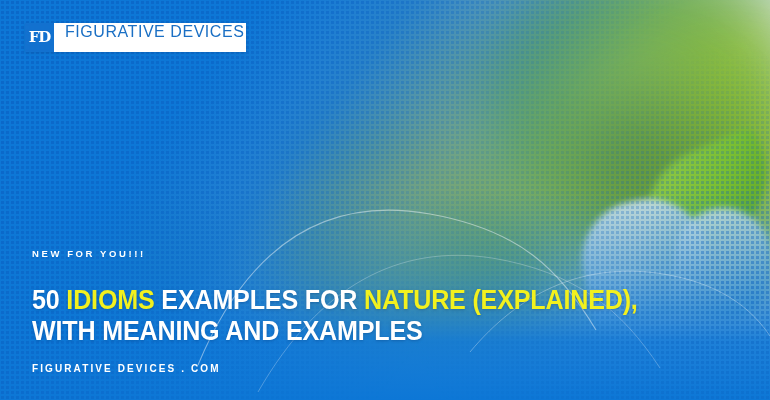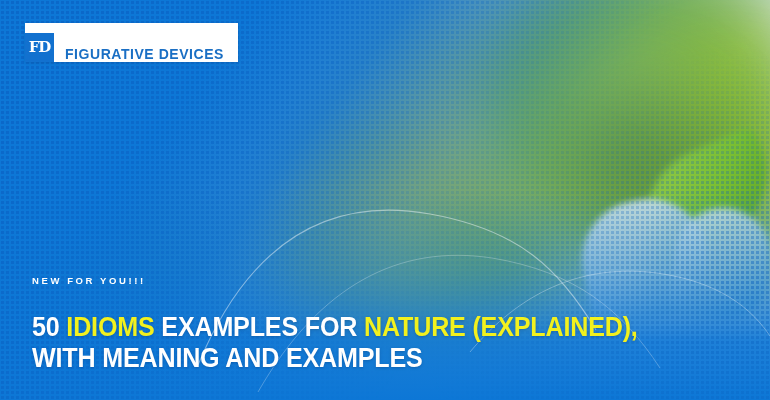--- a/index.html
+++ b/index.html
@@ -105,45 +105,45 @@
     position:absolute;left:0;top:0;bottom:0;width:300px;
     background:linear-gradient(to right,rgba(13,119,214,.82) 0%,rgba(13,119,214,.30) 55%,rgba(13,119,214,0) 100%);
   }
 
   
   .arcs{position:absolute;inset:0;}
 
   
   .logo{
     position:absolute;left:25px;top:23px;
-    display:flex;align-items:flex-end;
+    display:flex;align-items:flex-start;
     background:#ffffff;
-    height:39px;
+    height:29px;
     box-shadow:0 1px 3px rgba(0,0,0,.10);
   }
   .logo-mark{
     width:29px;height:29px;
     background:#1271cf;
     display:flex;align-items:center;justify-content:center;
     flex:0 0 auto;
   }
   .logo-mark span{
     color:#ffffff;
     font-family:"DejaVu Serif",serif;
     font-weight:700;
     font-size:15px;
     letter-spacing:-1px;
     line-height:1;
   }
   .logo-text{
     display:flex;align-items:center;
-    padding:0 14px 0 11px;
+    padding:0 2px 0 11px;
     color:#1a6fc4;
-    font-size:14px;
-    font-weight:700;
+    font-size:16px;
+    font-weight:400;
     letter-spacing:.55px;
     white-space:nowrap;
   }
 
   
   .content{position:absolute;left:32px;bottom:26px;right:40px;}
   .eyebrow{
     color:#ffffff;
     font-size:9.5px;
     font-weight:700;
@@ -213,15 +213,16 @@
       <span>FD</span>
     </div>
     <div class="logo-text">FIGURATIVE DEVICES</div>
   </div>
 
   <div class="content">
     <p class="eyebrow">NEW FOR YOU!!!</p>
 
     <h1 class="headline"><span>50 </span><span class="hl">IDIOMS</span><span> EXAMPLES FOR </span><span class="hl">NATURE (EXPLAINED),</span><br><span>WITH MEANING AND EXAMPLES</span></h1>
 
+    <p class="site">FIGURATIVE DEVICES . COM</p>
   </div>
 
 </div>
 
 </body></html>

